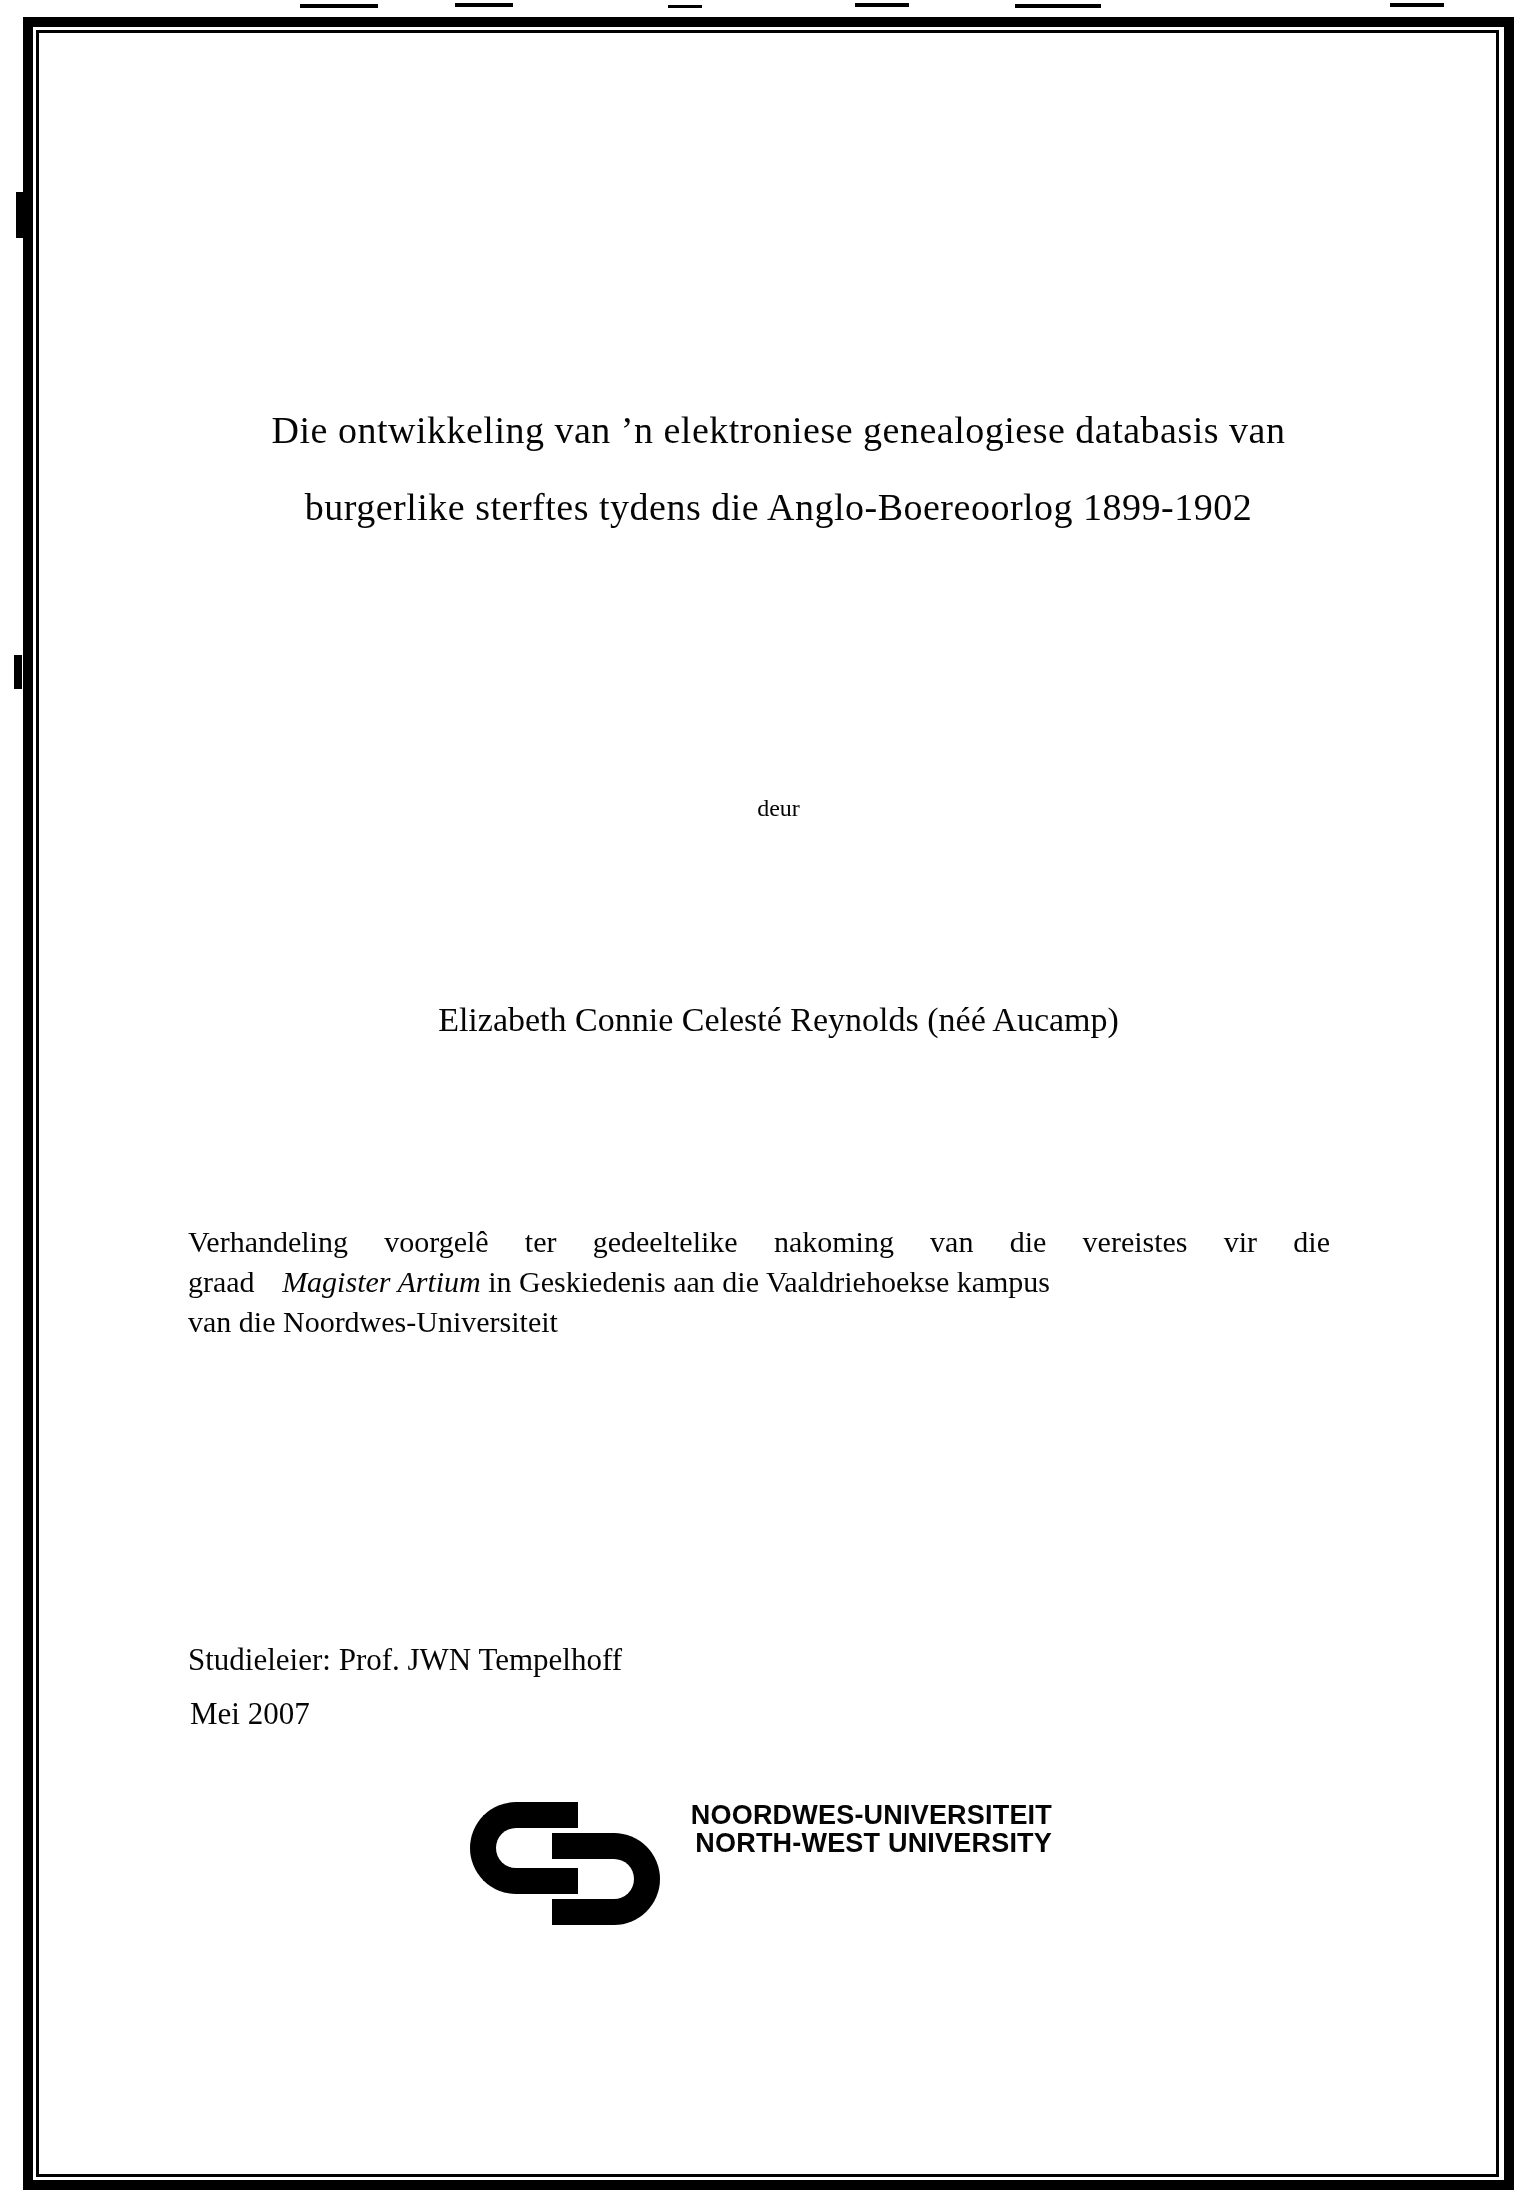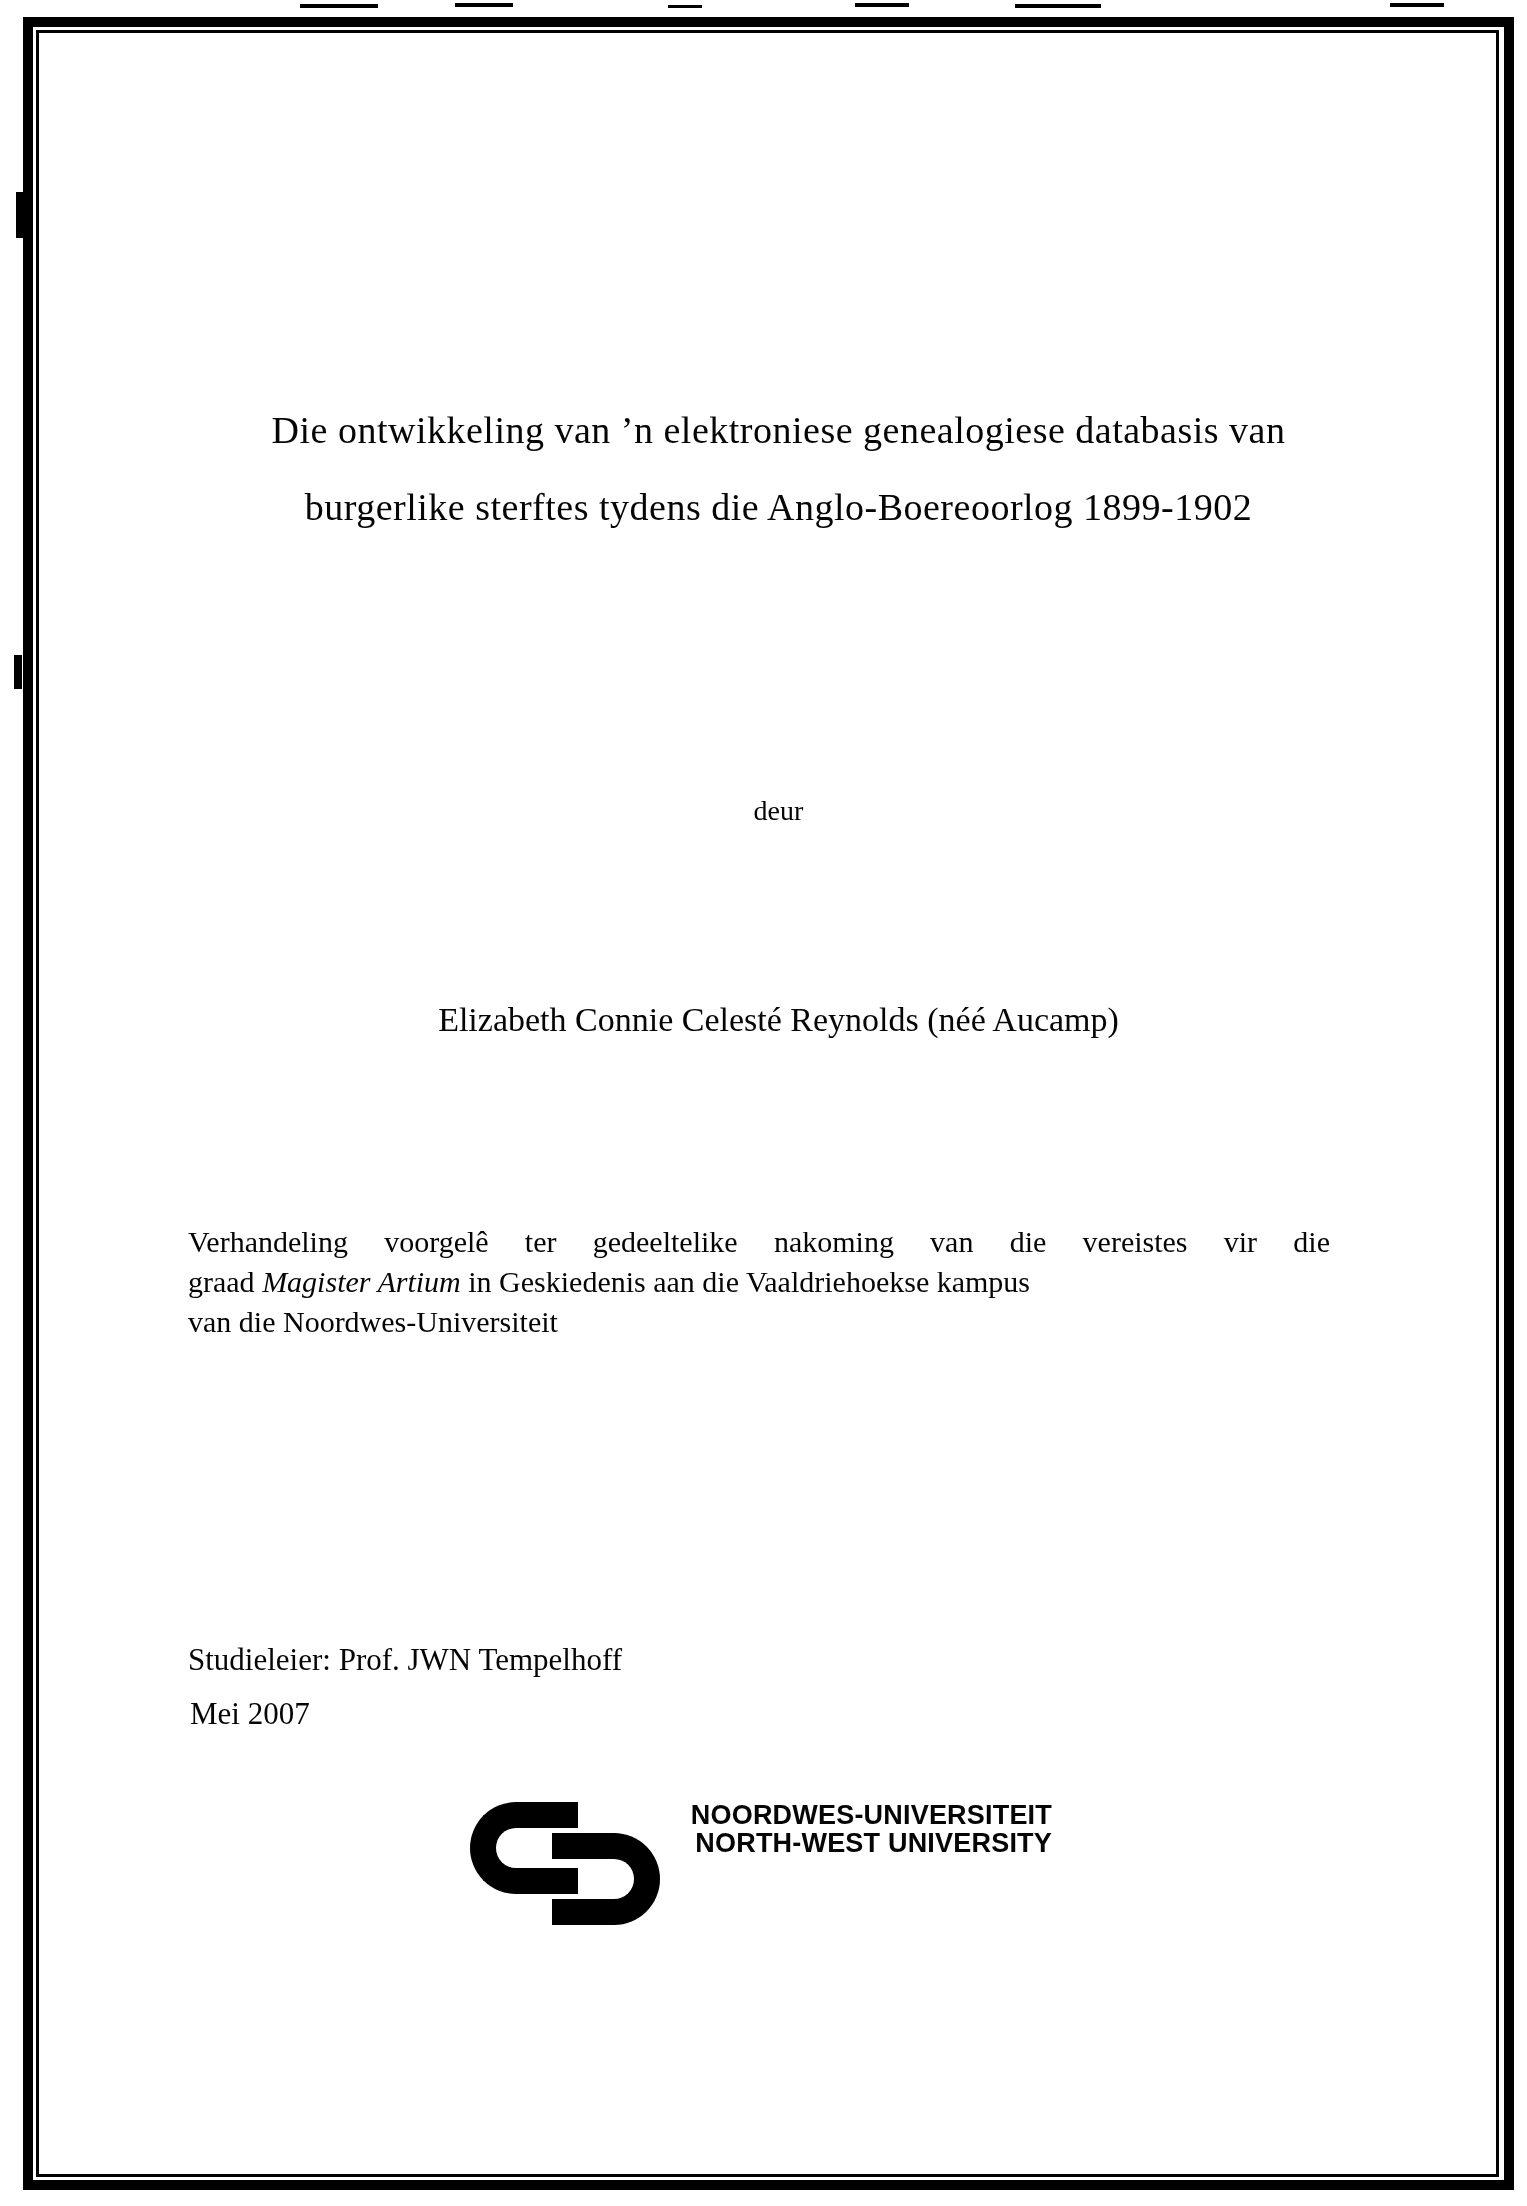--- a/index.html
+++ b/index.html
@@ -47,40 +47,41 @@
     text-align: center;
   }
   .title {
     top: 392px;
     font-size: 38px;
     line-height: 77px;
     letter-spacing: 0.5px;
   }
   .byline {
     top: 795px;
-    font-size: 28px;
+    font-size: 24px;
   }
   .author {
     top: 1001px;
     font-size: 34px;
   }
   .declaration {
     position: absolute;
     left: 188px;
     top: 1222px;
     width: 1142px;
     font-size: 30px;
     line-height: 40px;
   }
   .decl-line1 {
     text-align: justify;
     text-align-last: justify;
   }
   .declaration em {
     font-style: italic;
+    margin-left: 20px;
   }
   .supervisor {
     position: absolute;
     left: 188px;
     top: 1642px;
     font-size: 31px;
   }
   .date {
     position: absolute;
     left: 190px;

